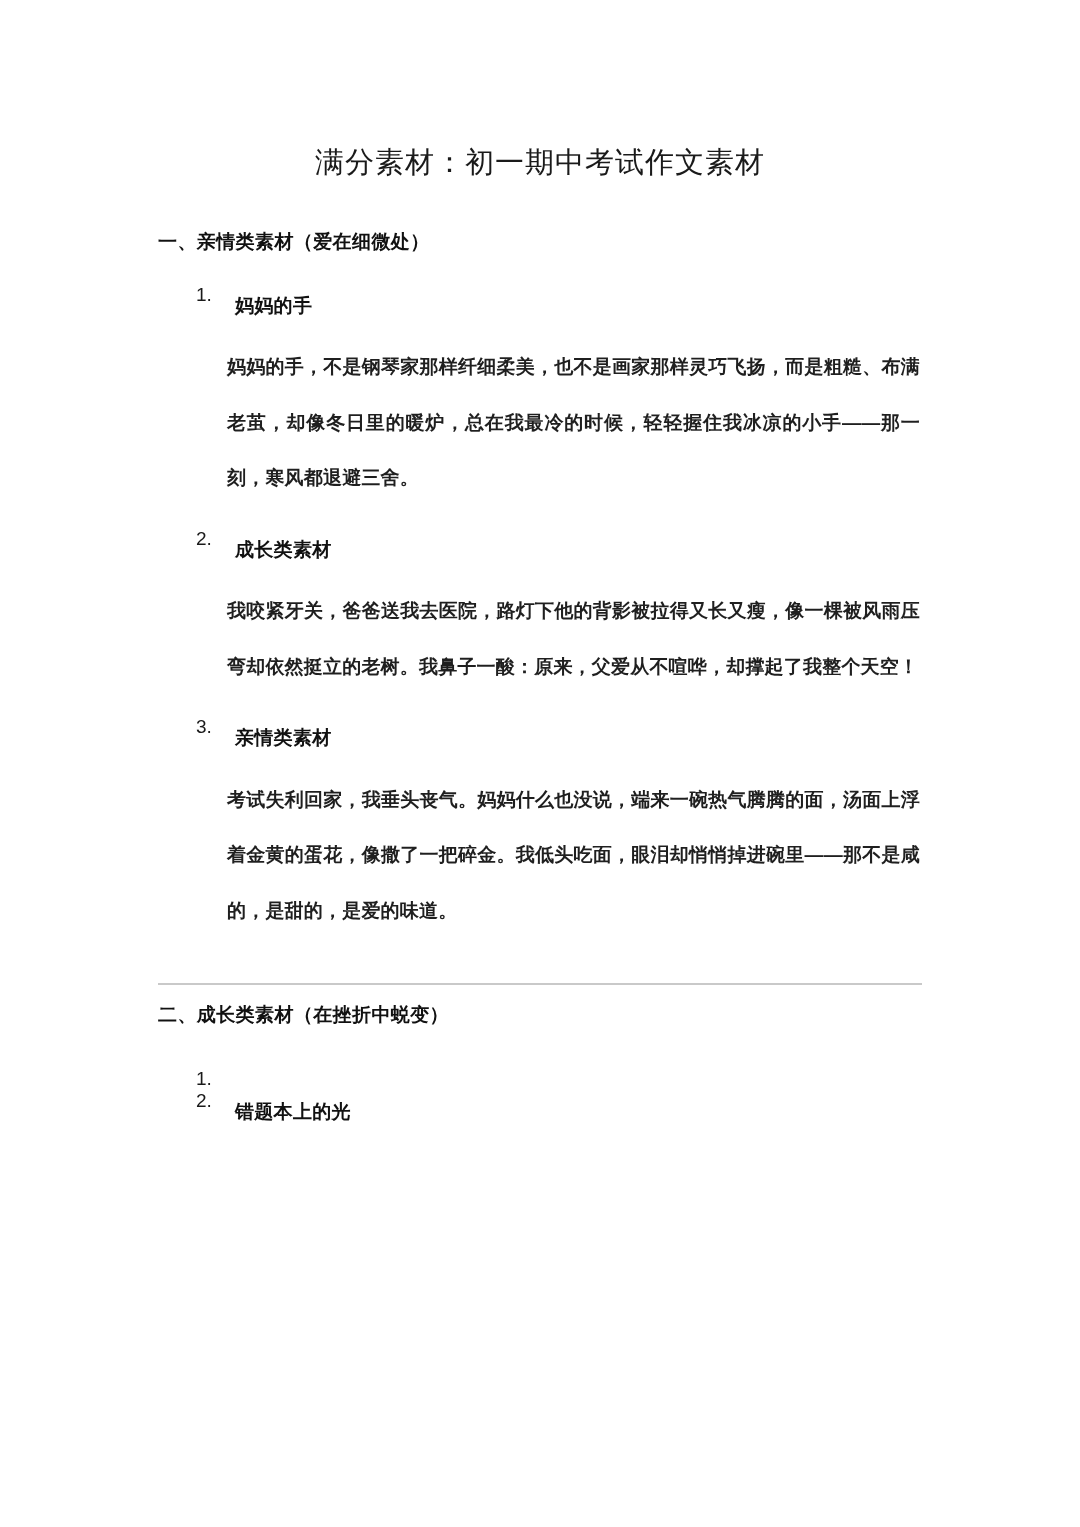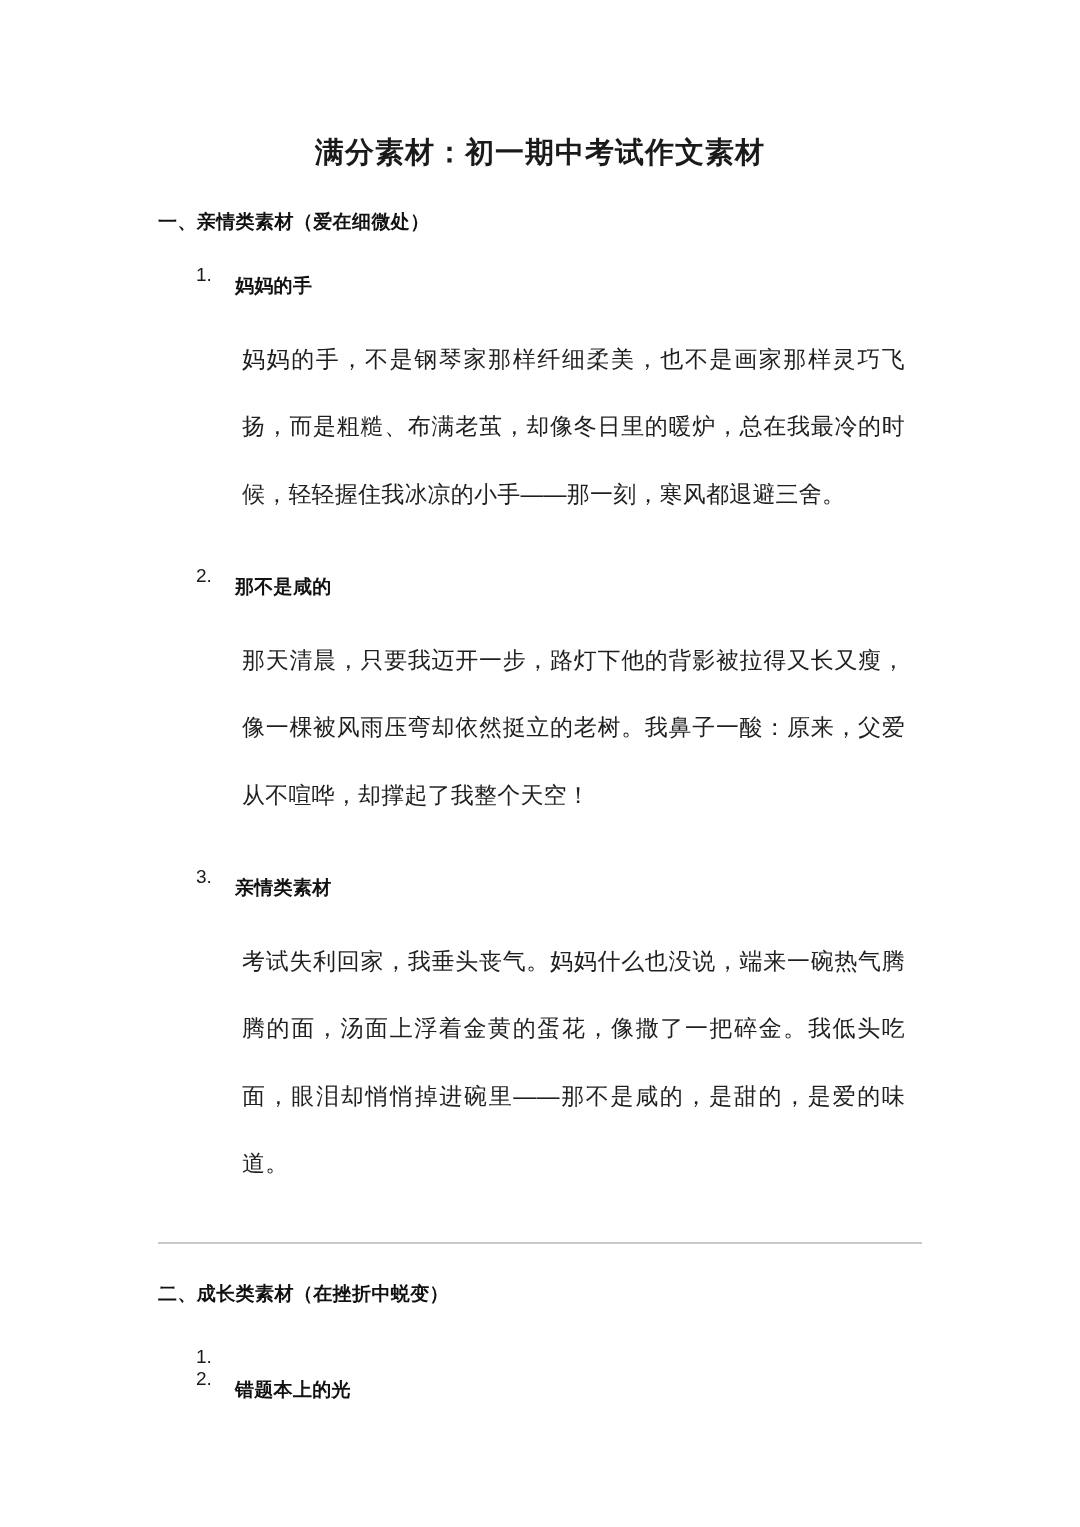--- a/index.html
+++ b/index.html
@@ -20,45 +20,45 @@
     width: 1080px;
     height: 1527px;
     background: #ffffff;
     box-sizing: border-box;
     padding: 0;
   }
 
   .doc-title {
     text-align: center;
     font-size: 29px;
-    font-weight: 700;
+    font-weight: 400;
     letter-spacing: 1px;
     color: #1a1a1a;
-    margin: 2px;
+    margin: 12px;
     padding-top: 132px;
     line-height: 1.25;
   }
 
   .section {
     margin: 0;
   }
 
   .section-heading {
     font-size: 19px;
     font-weight: 700;
     color: #111111;
     margin: 0;
     padding-left: 158px;
     padding-right: 140px;
     letter-spacing: 0.4px;
     line-height: 1.5;
   }
 
   .section-1 .section-heading { padding-top: 36px; }
-  .section-2 .section-heading { padding-top: 36px; }
+  .section-2 .section-heading { padding-top: 16px; }
 
   .item-list {
     list-style: none;
     margin: 0;
     padding: 0;
   }
 
   .item {
     position: relative;
     padding-left: 227px;
@@ -82,26 +82,26 @@
   .item-title {
     font-size: 19px;
     font-weight: 700;
     color: #111111;
     line-height: 1.5;
     letter-spacing: 0.3px;
     margin: 8px;
   }
 
   .item-body {
-    font-size: 23px;
-    font-weight: 400;
+    font-size: 19px;
+    font-weight: 700;
     color: #1f1f1f;
     line-height: 2.92;
     letter-spacing: 0.2px;
-    margin: 15px;
+    margin: 0;
     padding-top: 11px;
     text-align: justify;
     text-justify: inter-character;
   }
 
   .divider {
     border: 0;
     height: 2px;
     background: #c9c9c9;
     margin: 45px 158px 0 158px;
@@ -121,22 +121,22 @@
     <ol class="item-list">
 
       <li class="item">
         <span class="item-number">1.</span>
         <h3 class="item-title">妈妈的手</h3>
         <p class="item-body">妈妈的手，不是钢琴家那样纤细柔美，也不是画家那样灵巧飞扬，而是粗糙、布满老茧，却像冬日里的暖炉，总在我最冷的时候，轻轻握住我冰凉的小手——那一刻，寒风都退避三舍。</p>
       </li>
 
       <li class="item">
         <span class="item-number">2.</span>
-        <h3 class="item-title">那不是咸的</h3>
-        <p class="item-body">那天清晨，只要我迈开一步，路灯下他的背影被拉得又长又瘦，像一棵被风雨压弯却依然挺立的老树。我鼻子一酸：原来，父爱从不喧哗，却撑起了我整个天空！</p>
+        <h3 class="item-title">成长类素材</h3>
+        <p class="item-body">我咬紧牙关，爸爸送我去医院，路灯下他的背影被拉得又长又瘦，像一棵被风雨压弯却依然挺立的老树。我鼻子一酸：原来，父爱从不喧哗，却撑起了我整个天空！</p>
       </li>
 
       <li class="item">
         <span class="item-number">3.</span>
         <h3 class="item-title">亲情类素材</h3>
         <p class="item-body">考试失利回家，我垂头丧气。妈妈什么也没说，端来一碗热气腾腾的面，汤面上浮着金黄的蛋花，像撒了一把碎金。我低头吃面，眼泪却悄悄掉进碗里——那不是咸的，是甜的，是爱的味道。</p>
       </li>
 
     </ol>
   </div>

